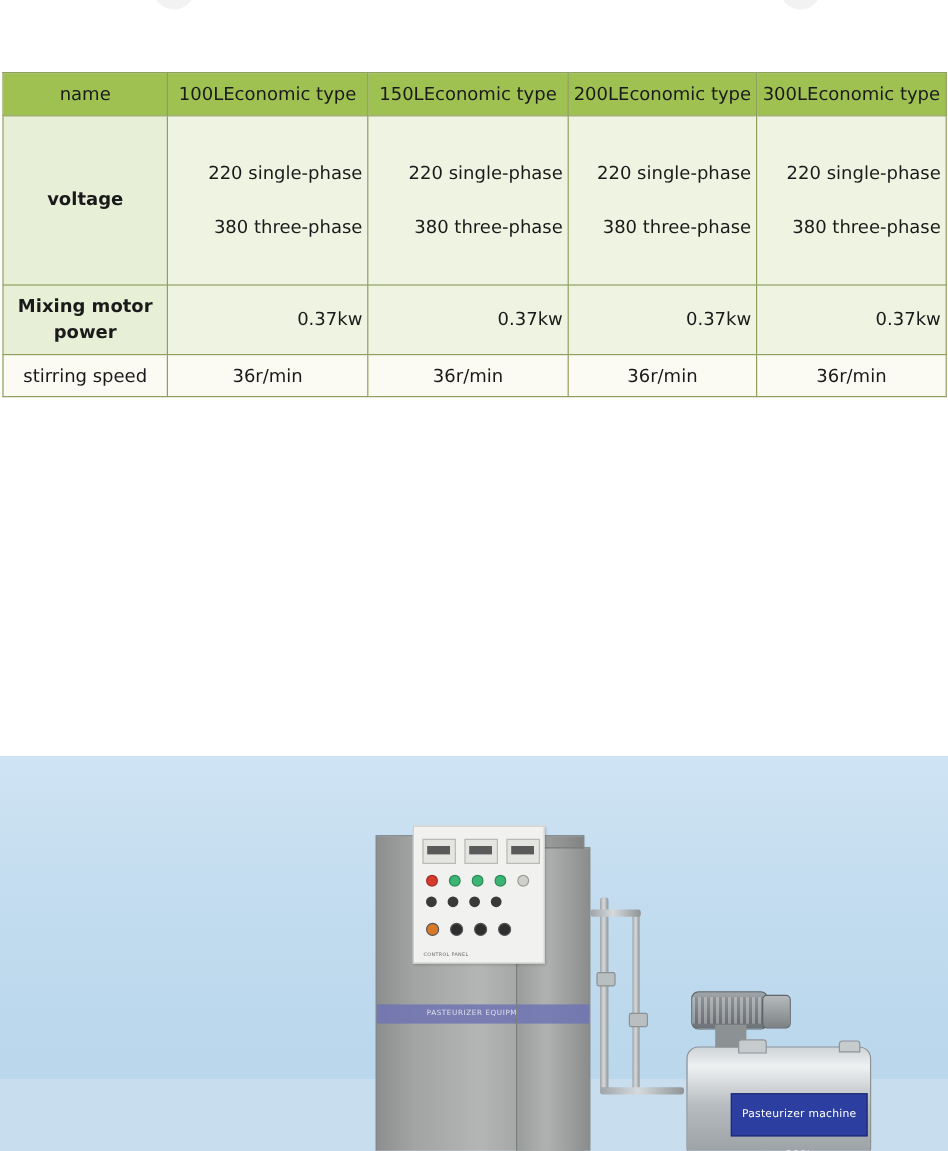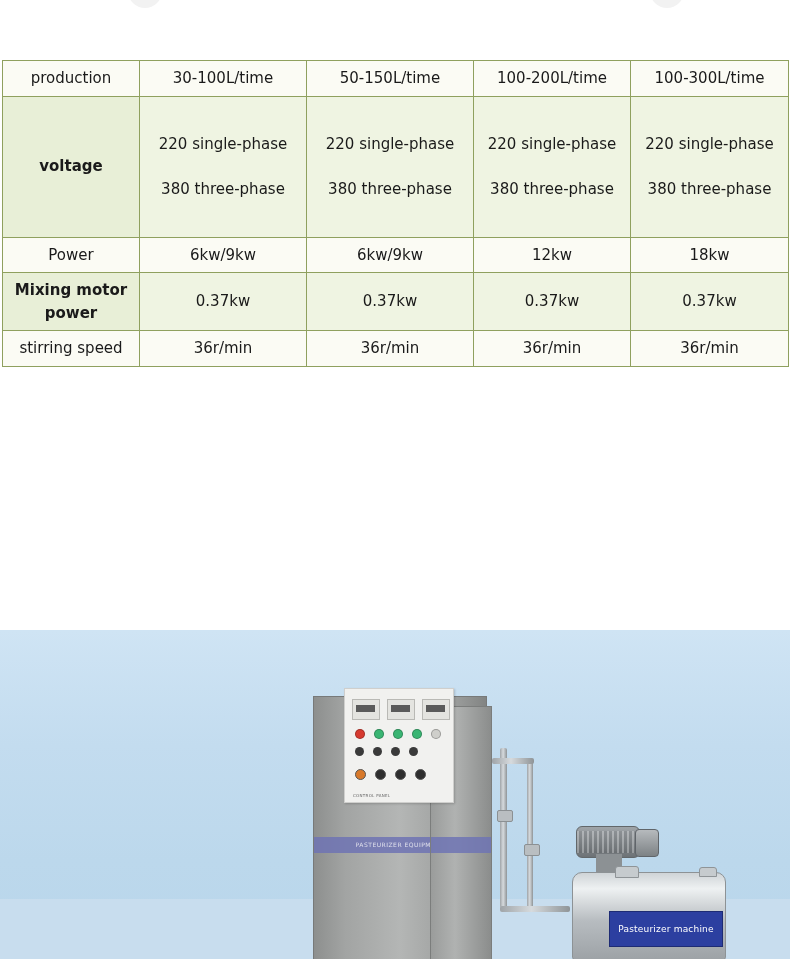--- a/index.html
+++ b/index.html
@@ -79,20 +79,21 @@
   }
   .lbl-cell.tint {
     background: #e8efd7;
     font-weight: bold;
   }
   .val-cell {
     background: #fbfbf4;
   }
   .val-cell.tint {
     background: #eff4e2;
+    text-align: right;
   }
   .row-voltage td {
     height: 128px;
   }
   .volt-stack {
     display: flex;
     flex-direction: column;
     justify-content: center;
     gap: 22px;
     height: 100%;
@@ -365,28 +366,28 @@
   <div class="table-wrap">
     <table class="spec">
       <colgroup>
         <col class="c0">
           <col class="c1">
           <col class="c2">
           <col class="c3">
           <col class="c4">
       </colgroup>
       <tbody>
-
         <tr>
-          <td class="lbl-cell">production</td>
-          <td class="val-cell">30-100L/time</td>
-          <td class="val-cell">50-150L/time</td>
-          <td class="val-cell">100-200L/time</td>
-          <td class="val-cell">100-300L/time</td>
+          <td class="hdr-green">name</td>
+          <td class="hdr-green">100LEconomic type</td>
+          <td class="hdr-green">150LEconomic type</td>
+          <td class="hdr-green">200LEconomic type</td>
+          <td class="hdr-green">300LEconomic type</td>
         </tr>
+
 
 
         <tr class="row-voltage">
           <td class="lbl-cell tint">voltage</td>
           <td class="val-cell tint">
             <div class="volt-stack">
               <span class="volt-line">220 single-phase</span>
               <span class="volt-line">380 three-phase</span>
             </div>
           </td>
@@ -403,27 +404,20 @@
             </div>
           </td>
           <td class="val-cell tint">
             <div class="volt-stack">
               <span>220 single-phase</span>
               <span class="volt-line">380 three-phase</span>
             </div>
           </td>
         </tr>
 
-        <tr>
-          <td class="lbl-cell">Power</td>
-          <td class="val-cell">6kw/9kw</td>
-          <td class="val-cell">6kw/9kw</td>
-          <td class="val-cell">12kw</td>
-          <td class="val-cell">18kw</td>
-        </tr>
 
         <tr>
           <td class="lbl-cell tint">Mixing motor power</td>
           <td class="val-cell tint">0.37kw</td>
           <td class="val-cell tint">0.37kw</td>
           <td class="val-cell tint">0.37kw</td>
           <td class="val-cell tint">0.37kw</td>
         </tr>
 
         <tr>

